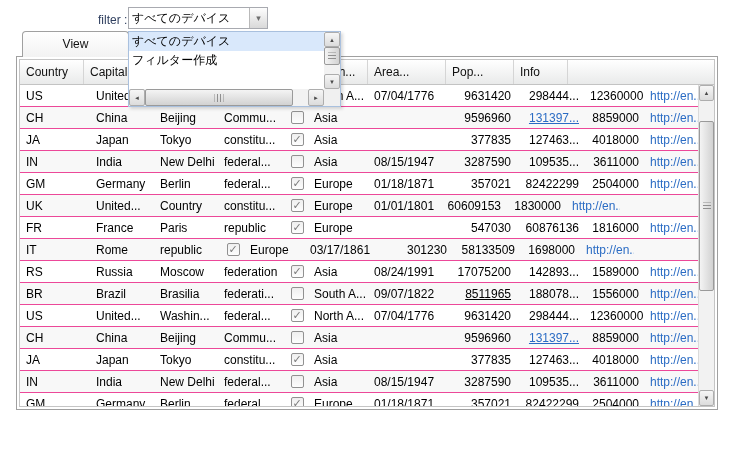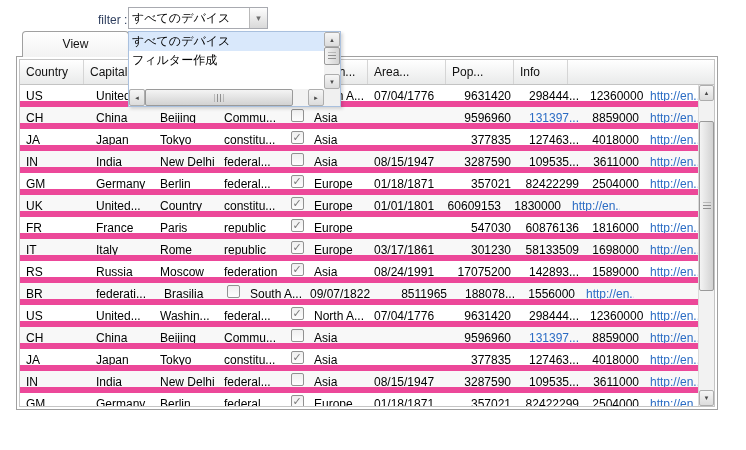--- a/index.html
+++ b/index.html
@@ -27,21 +27,21 @@
            border:1px solid #a0a0a0; background:#fff; }
   .grid { position:absolute; left:2px; top:2px; right:2px; bottom:2px;
           border:1px solid #c5c5c5; overflow:hidden; display:flex; flex-direction:column; }
   .grid-header { display:flex; height:25px; background:linear-gradient(#ffffff,#e9eaea);
                  border-bottom:1px solid #c3c3c3; flex:none; }
   .hcell { padding:5px 4px 0 6px; font-size:12px; color:#111; white-space:nowrap; overflow:hidden;
            border-right:1px solid #d5d5d5; flex:none; }
   .hcell-filler { flex:1; border-right:none; }
   .grid-body { flex:1; display:flex; overflow:hidden; }
   .rows { width:678px; flex:none; }
-  .row { display:flex; height:22px; border-bottom:6px solid #ec4899; background:#fff; }
+  .row { display:flex; height:22px; border-bottom:1px solid #ec4899; background:#fff; }
   .row.alt { background:#f8f8f8; }
   .cell { padding:4px 5px 0 6px; font-size:12px; color:#000; white-space:nowrap; overflow:hidden; flex:none; }
   .cell.right { text-align:right; }
   .cell.boolcell { display:flex; align-items:center; justify-content:center; padding:0; }
   .cell.url { color:#2b6cc4; }
   .cell.linkcell { color:#2b6cc4; text-decoration:underline; }
   .checkbox { width:13px; height:13px; border:1px solid #919191; border-radius:2px;
               background:linear-gradient(#efefef,#fdfdfd); font-size:11px; line-height:11px;
               color:#787878; text-align:center; display:inline-block; }
 
@@ -214,21 +214,20 @@
               </div>
               <div class="cell left" style="width: 60px;">Europe</div>
               <div class="cell right" style="width: 70px;"></div>
               <div class="cell right" style="width: 78px;">547030</div>
               <div class="cell right" style="width: 68px;">60876136</div>
               <div class="cell right" style="width: 60px;">1816000</div>
               <div class="cell left url" style="width: 54px;">http://en....</div>
             </div>
             <div class="row alt">
               <div class="cell left" style="width: 70px;">IT</div>
-              <div class="cell left" style="width: 64px;">Italy</div>
               <div class="cell left" style="width: 64px;">Rome</div>
               <div class="cell left" style="width: 68px;">republic</div>
               <div class="cell center boolcell" style="width: 22px;">
                 <span class="checkbox">✓</span>
               </div>
               <div class="cell left" style="width: 60px;">Europe</div>
               <div class="cell right" style="width: 70px;">03/17/1861</div>
               <div class="cell right" style="width: 78px;">301230</div>
               <div class="cell right" style="width: 68px;">58133509</div>
               <div class="cell right" style="width: 60px;">1698000</div>
@@ -244,28 +243,29 @@
               </div>
               <div class="cell left" style="width: 60px;">Asia</div>
               <div class="cell right" style="width: 70px;">08/24/1991</div>
               <div class="cell right" style="width: 78px;">17075200</div>
               <div class="cell right" style="width: 68px;">142893...</div>
               <div class="cell right" style="width: 60px;">1589000</div>
               <div class="cell left url" style="width: 54px;">http://en....</div>
             </div>
             <div class="row alt">
               <div class="cell left" style="width: 70px;">BR</div>
+              <div class="cell left" style="width: 64px;">Brazil</div>
+              <div class="cell left" style="width: 64px;">Brasilia</div>
               <div class="cell left" style="width: 68px;">federati...</div>
-              <div class="cell left" style="width: 64px;">Brasilia</div>
               <div class="cell center boolcell" style="width: 22px;">
                 <span class="checkbox"></span>
               </div>
               <div class="cell left" style="width: 60px;">South A...</div>
               <div class="cell right" style="width: 70px;">09/07/1822</div>
-              <div class="cell right" style="width: 78px;">8511965</div>
+              <div class="cell right" style="width: 78px; text-decoration: underline;">8511965</div>
               <div class="cell right" style="width: 68px;">188078...</div>
               <div class="cell right" style="width: 60px;">1556000</div>
               <div class="cell left url" style="width: 54px;">http://en....</div>
             </div>
             <div class="row">
               <div class="cell left" style="width: 70px;">US</div>
               <div class="cell left" style="width: 64px;">United...</div>
               <div class="cell left" style="width: 64px;">Washin...</div>
               <div class="cell left" style="width: 68px;">federal...</div>
               <div class="cell center boolcell" style="width: 22px;">

